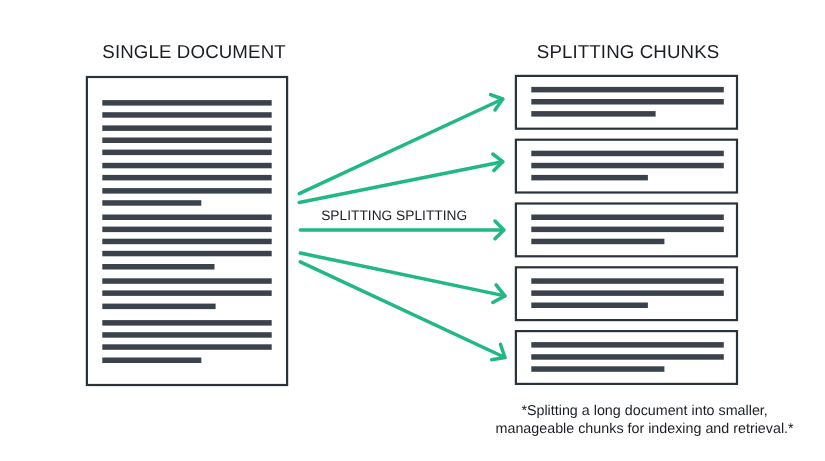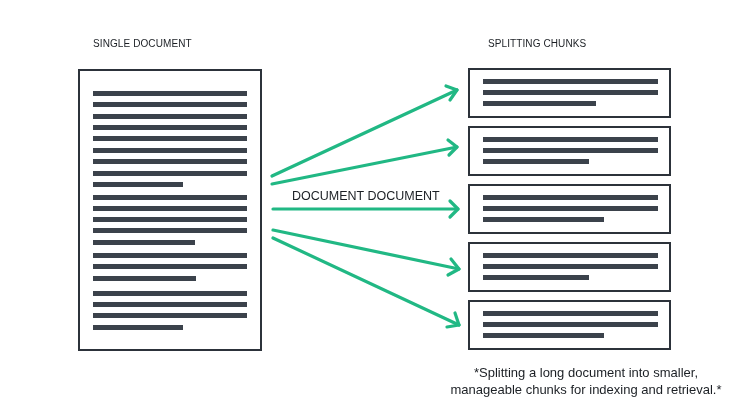--- a/index.html
+++ b/index.html
@@ -1,18 +1,18 @@
 <!DOCTYPE html>
 <html><head>
 <meta charset="utf-8">
 <style>
   html, body { margin: 0; padding: 0; background: #ffffff; }
   body { width: 750px; height: 419px; position: relative; overflow: hidden;
          font-family: "Liberation Sans", "DejaVu Sans", sans-serif; color: #1b1f24; }
-  .title { position: absolute; font-size: 10px; letter-spacing: 0.1px; white-space: nowrap; }
+  .title { position: absolute; font-size: 17px; letter-spacing: 0.1px; white-space: nowrap; }
   .doc { position: absolute; border: 2px solid #2c323a; background: #fff; box-sizing: border-box; }
   .line { position: absolute; height: 5px; background: #3b424b; }
   svg.arrows { position: absolute; left: 0; top: 0; }
   .label { position: absolute; font-size: 12.5px; white-space: nowrap; }
   .note { position: absolute; font-size: 13px; text-align: center; line-height: 17px; white-space: nowrap; }
 </style>
 </head>
 <body>
 
 <div class="title" style="left:93px; top:38px;">SINGLE DOCUMENT</div>
@@ -64,21 +64,21 @@
       <line x1="273" y1="230" x2="459" y2="269"></line>
       <polyline points="451,259 459,269 448,275"></polyline>
     </g>
     <g>
       <line x1="273" y1="238" x2="459" y2="325"></line>
       <polyline points="455,313 459,325 447,327"></polyline>
     </g>
   </g>
 </svg>
 
-<div class="label" style="left:292px; top:189px;">DOCUMENT DOCUMENT</div>
+<div class="label" style="left:292px; top:189px;">SPLITTING SPLITTING</div>
 
 <div class="doc" style="left:468px; top:68px; width:203px; height:50px;">
   <div class="line" style="left:13px; top:9px; width:175px;"></div>
   <div class="line" style="left:13px; top:20px; width:175px;"></div>
   <div class="line" style="left:13px; top:31px; width:113px;"></div>
 </div>
 <div class="doc" style="left:468px; top:126px; width:203px; height:50px;">
   <div class="line" style="left:13px; top:9px; width:175px;"></div>
   <div class="line" style="left:13px; top:20px; width:175px;"></div>
   <div class="line" style="left:13px; top:31px; width:106px;"></div>

